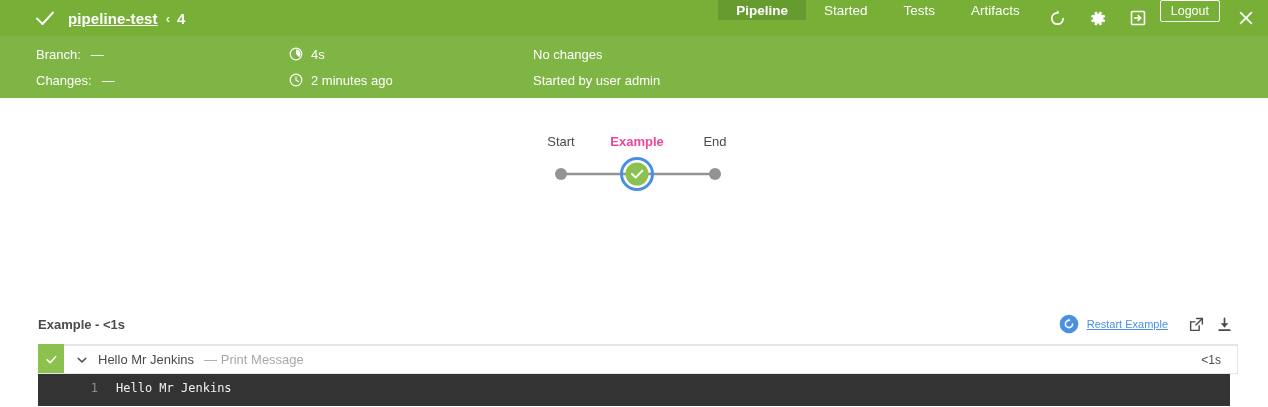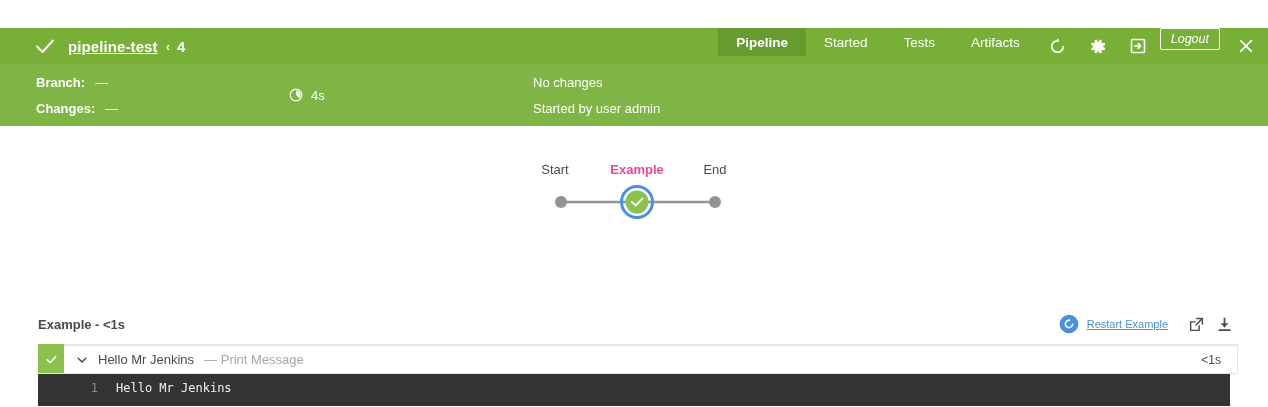--- a/index.html
+++ b/index.html
@@ -16,21 +16,20 @@
     -webkit-font-smoothing: antialiased;
   }
 
   
   .run-header {
     position: relative;
     height: 36px;
     background: #78b037;
     display: flex;
     align-items: center;
-    margin-top: 28px;
   }
   .hdr-left {
     display: flex;
     align-items: center;
     height: 36px;
     padding-left: 34px;
     flex: 1 1 auto;
     min-width: 0;
   }
   .hdr-status-icon {
@@ -66,21 +65,21 @@
     align-items: stretch;
     height: 36px;
     flex: 0 0 auto;
   }
   .tab {
     display: flex;
     align-items: center;
     padding: 0 18px;
     font-size: 13.5px;
     color: #ffffff;
-    height: 28px;
+    height: 20px;
     box-sizing: border-box;
     white-space: nowrap;
   }
   .tab.active {
     background: #659b2f;
     font-weight: bold;
   }
   .icon-btn {
     display: flex;
     align-items: center;
@@ -96,21 +95,20 @@
     justify-content: center;
     border: 1px solid #ffffff;
     border-radius: 2px;
     color: #ffffff;
     font-size: 12.5px;
     height: 22px;
     padding: 0 10px;
     margin: 0 4px 0 2px;
     box-sizing: border-box;
     white-space: nowrap;
-    font-style: italic;
   }
   .close-btn {
     display: flex;
     align-items: center;
     justify-content: center;
     width: 44px;
     height: 36px;
     flex: 0 0 auto;
   }
 
@@ -134,21 +132,21 @@
   .info-col.c3 { flex: 1 1 auto; }
   .info-row {
     display: flex;
     align-items: center;
     height: 26px;
     font-size: 13px;
     color: #ffffff;
     white-space: nowrap;
   }
   .info-label {
-    font-weight: bold;
+    font-weight: normal;
     margin-right: 10px;
   }
   .info-value { font-weight: normal; }
   .info-icon {
     width: 14px;
     height: 14px;
     margin-right: 8px;
     flex: 0 0 auto;
     display: block;
   }
@@ -397,37 +395,44 @@
   </div>
 
   <div class="info-col c2">
     <div class="info-row">
       <svg class="info-icon" viewBox="0 0 14 14">
         <circle cx="7" cy="7" r="5.8" fill="none" stroke="#ffffff" stroke-width="1.2"></circle>
         <path d="M7 7 L7 2.4 A4.6 4.6 0 0 1 10.25 10.25 Z" fill="#ffffff"></path>
       </svg>
       <span class="info-value">4s</span>
     </div>
+    <div class="info-row">
+      <svg class="info-icon" viewBox="0 0 14 14">
+        <circle cx="7" cy="7" r="5.8" fill="none" stroke="#ffffff" stroke-width="1.2"></circle>
+        <path d="M7 3.8 L7 7.2 L9.4 8.6" fill="none" stroke="#ffffff" stroke-width="1.2" stroke-linecap="round" stroke-linejoin="round"></path>
+      </svg>
+      <span class="info-value">2 minutes ago</span>
+    </div>
   </div>
 
   <div class="info-col c3">
     <div class="info-row">
       <span class="info-value">No changes</span>
     </div>
     <div class="info-row">
       <span class="info-value">Started by user admin</span>
     </div>
   </div>
 </div>
 
 <div class="graph-area">
   <div class="graph-wrap">
     <div class="graph-inner">
 
-      <div class="stage-label" style="left:16px;">Start</div>
+      <div class="stage-label" style="left:22px;">Start</div>
       <div class="stage-label selected" style="left:98px;">Example</div>
       <div class="stage-label" style="left:176px;">End</div>
 
       <svg width="190" height="40" style="position:absolute;left:0;top:20px;display:block;" viewBox="0 0 190 40">
         <line x1="22" y1="20" x2="98" y2="20" stroke="#949393" stroke-width="2.4"></line>
         <line x1="98" y1="20" x2="176" y2="20" stroke="#949393" stroke-width="2.4"></line>
         <circle cx="22" cy="20" r="6" fill="#949393"></circle>
         <circle cx="176" cy="20" r="6" fill="#949393"></circle>
         <circle cx="98" cy="20" r="15.5" fill="none" stroke="#4a90e2" stroke-width="3"></circle>
         <circle cx="98" cy="20" r="11.5" fill="#8cc04f"></circle>

